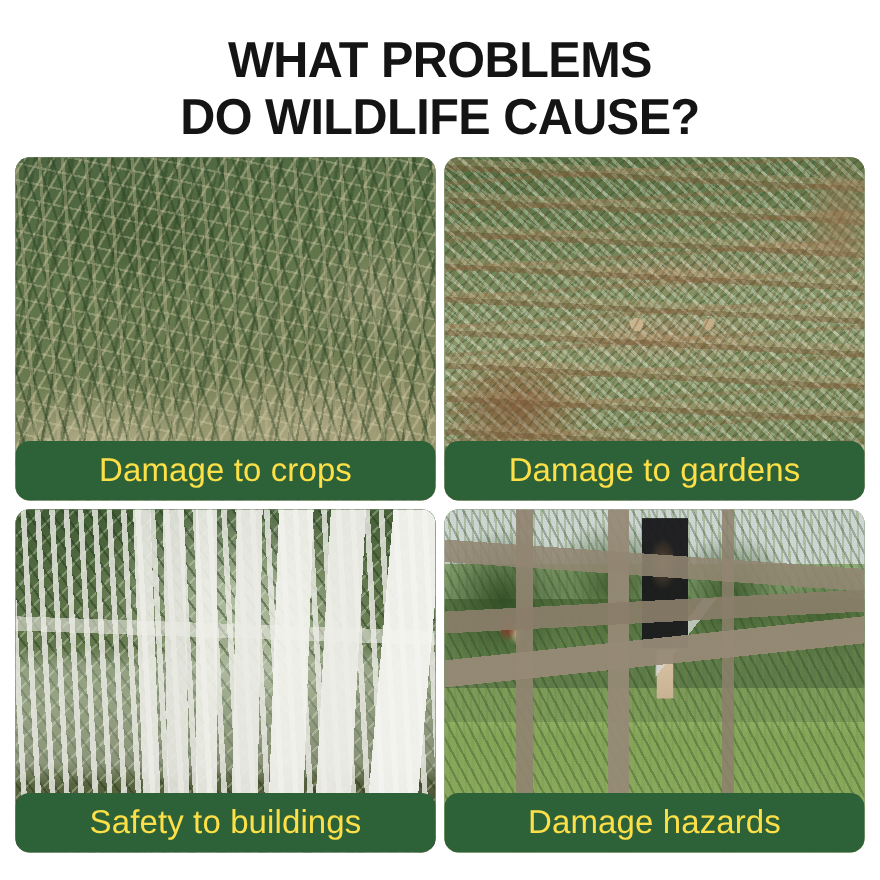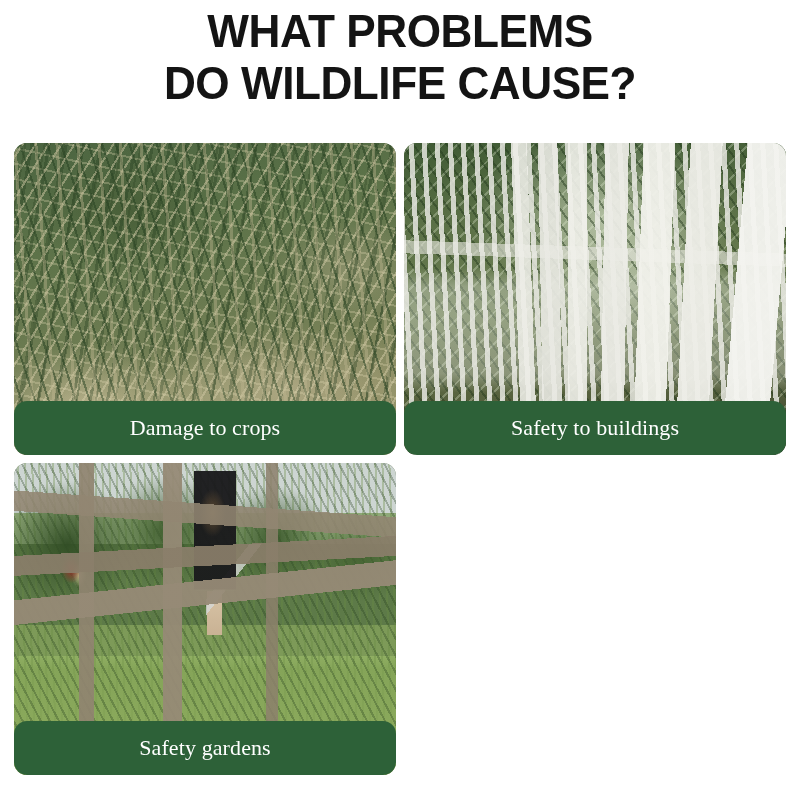--- a/index.html
+++ b/index.html
@@ -15,21 +15,21 @@
   .poster {
     position: relative;
     width: 800px;
     height: 800px;
     background: #ffffff;
   }
 
   
   .title-block {
     position: absolute;
-    top: 5px;
+    top: 28px;
     left: 0;
     width: 800px;
     text-align: center;
   }
   .title-line {
     display: block;
     font-family: "Liberation Sans", sans-serif;
     font-weight: bold;
     color: #141414;
     font-size: 46px;
@@ -73,24 +73,24 @@
     width: 100%;
     height: 54px;
     background: #2d6138;
     border-radius: 13px;
     display: flex;
     align-items: center;
     justify-content: center;
     z-index: 9;
   }
   .label-text {
-    color: #ffffff;
-    font-family: Liberation Serif, serif;
+    color: #fde047;
+    font-family: Liberation Sans, sans-serif;
     font-weight: normal;
-    font-size: 22px;
+    font-size: 30px;
     line-height: 34px;
     letter-spacing: 0.1px;
     white-space: nowrap;
   }
 
   
   .crops {
     background:
       radial-gradient(ellipse 40% 30% at 18% 85%, rgba(196,186,150,.75), transparent 70%),
       radial-gradient(ellipse 50% 26% at 72% 78%, rgba(186,176,142,.62), transparent 72%),
@@ -275,32 +275,38 @@
 
   <div class="grid">
 
     <div class="panel">
       <div class="photo crops"></div>
       <div class="label-bar">
         <span class="label-text">Damage to crops</span>
       </div>
     </div>
 
+    <div class="panel">
+      <div class="photo gardens"></div>
+      <div class="label-bar">
+        <span class="label-text">Damage to gardens</span>
+      </div>
+    </div>
 
     <div class="panel">
       <div class="photo buildings"></div>
       <div class="label-bar">
         <span class="label-text">Safety to buildings</span>
       </div>
     </div>
 
     <div class="panel">
       <div class="photo hazards">
         <div class="child-shorts"></div>
         <div class="child-legs"></div>
       </div>
       <div class="label-bar">
-        <span class="label-text">Safety gardens</span>
+        <span class="label-text">Damage hazards</span>
       </div>
     </div>
 
   </div>
 </div>
 
 </body></html>

